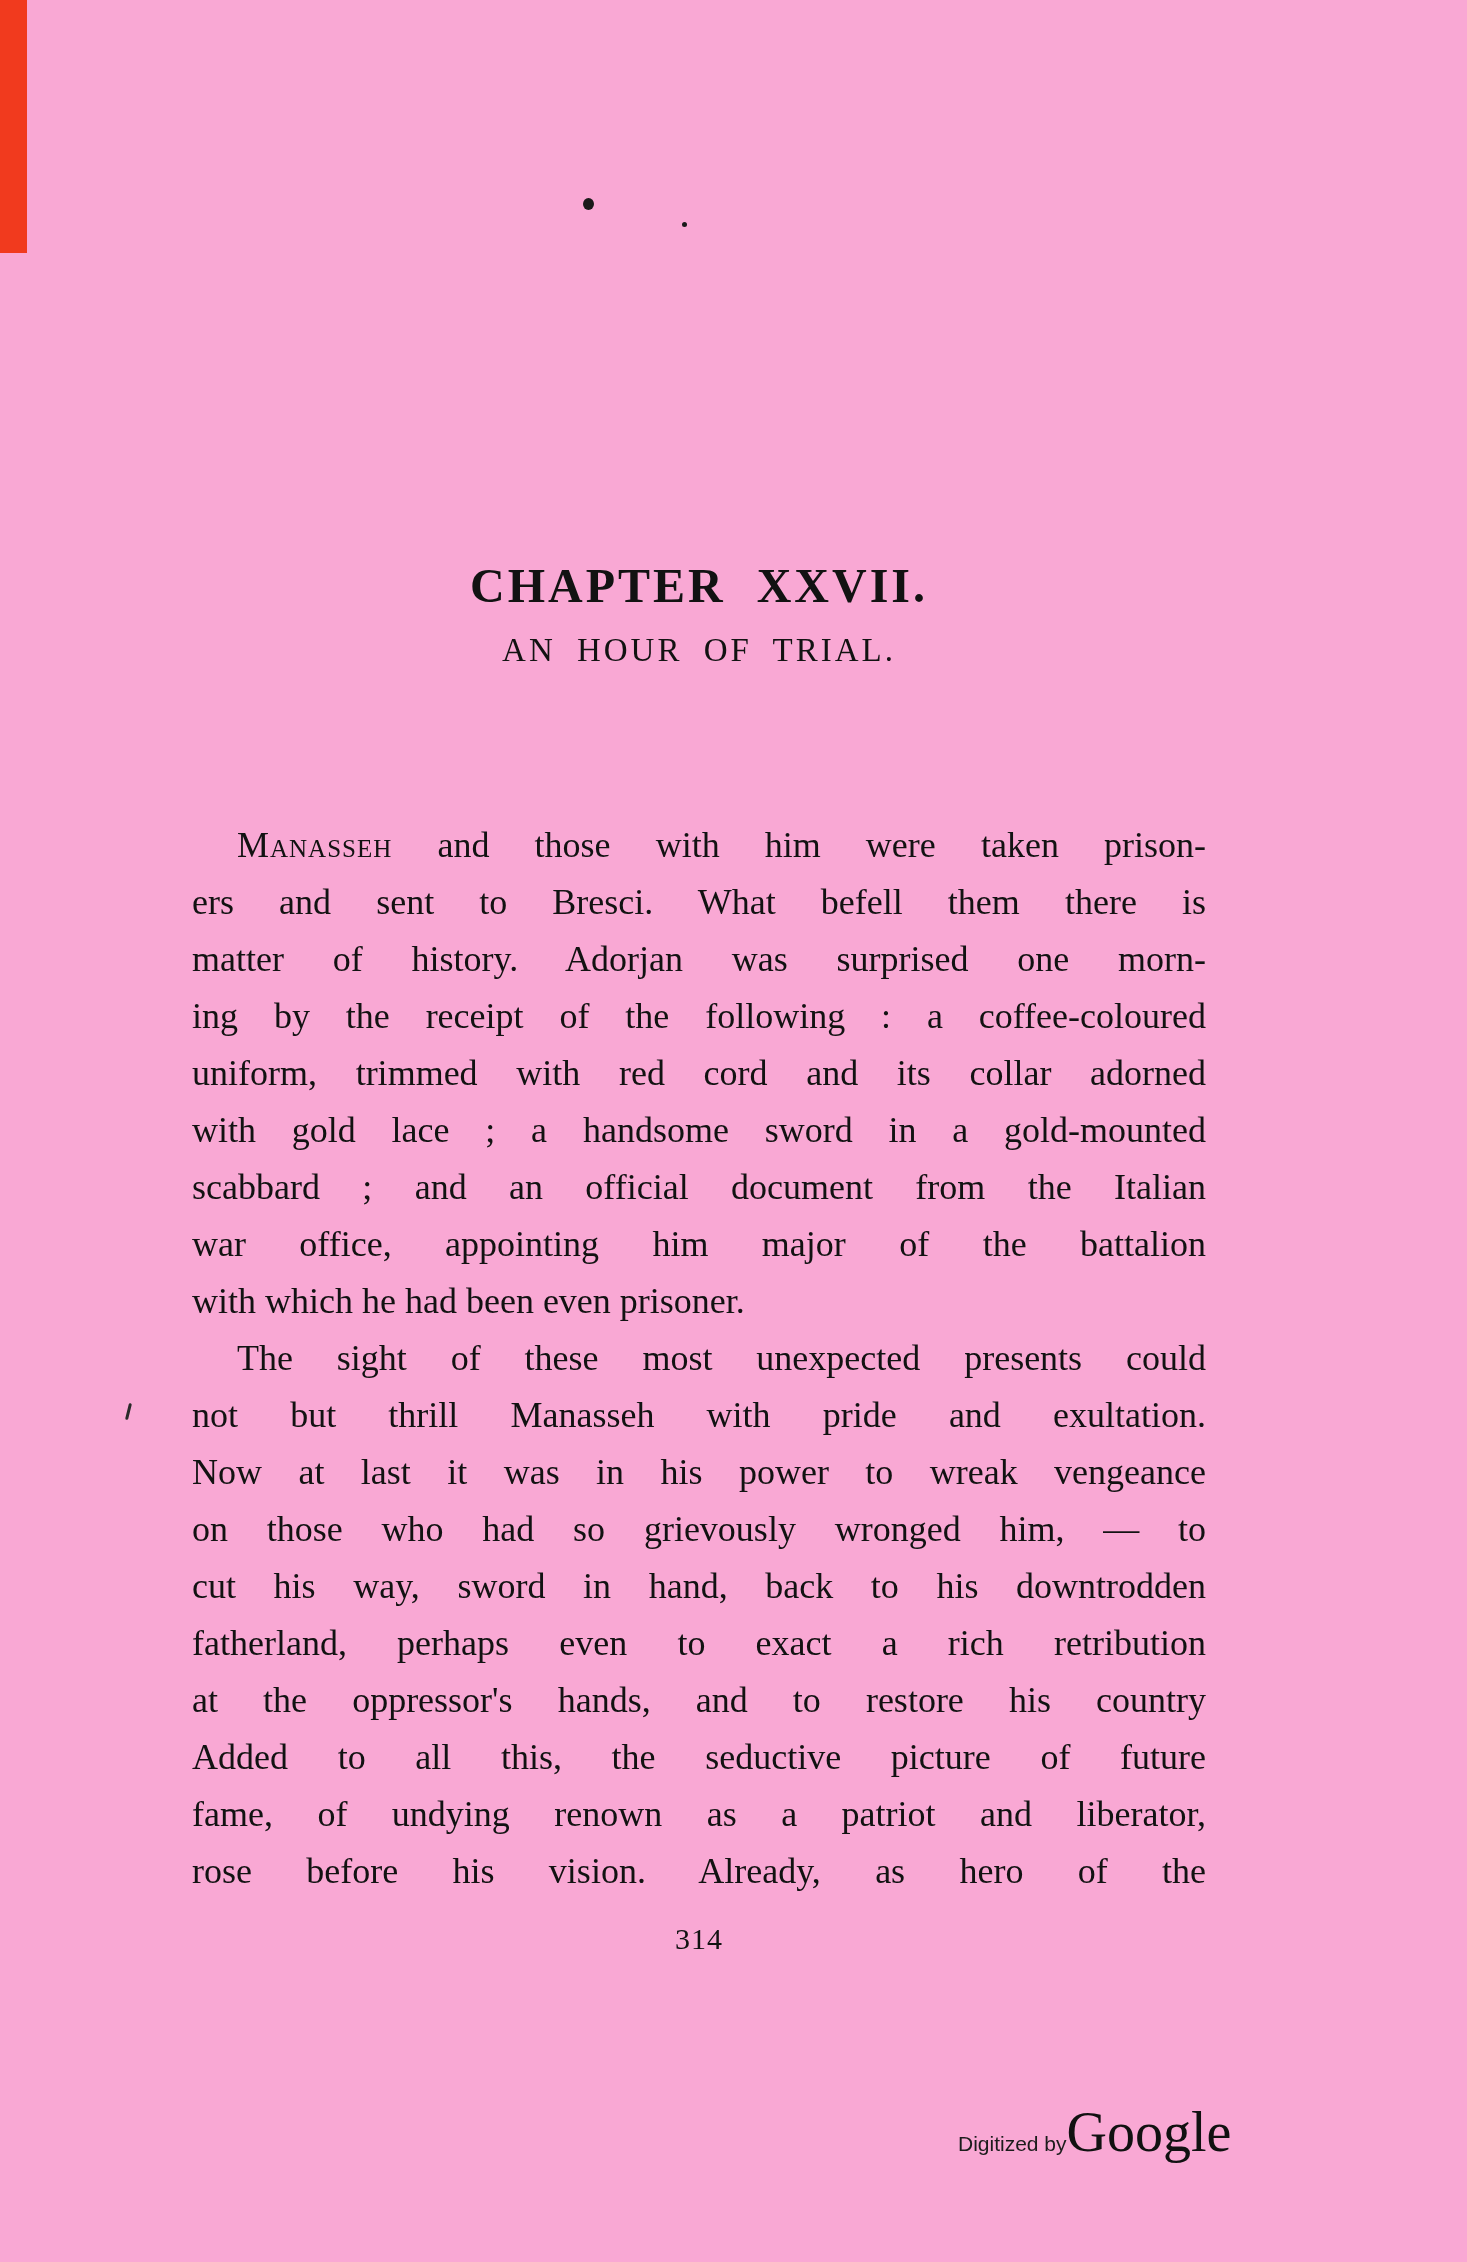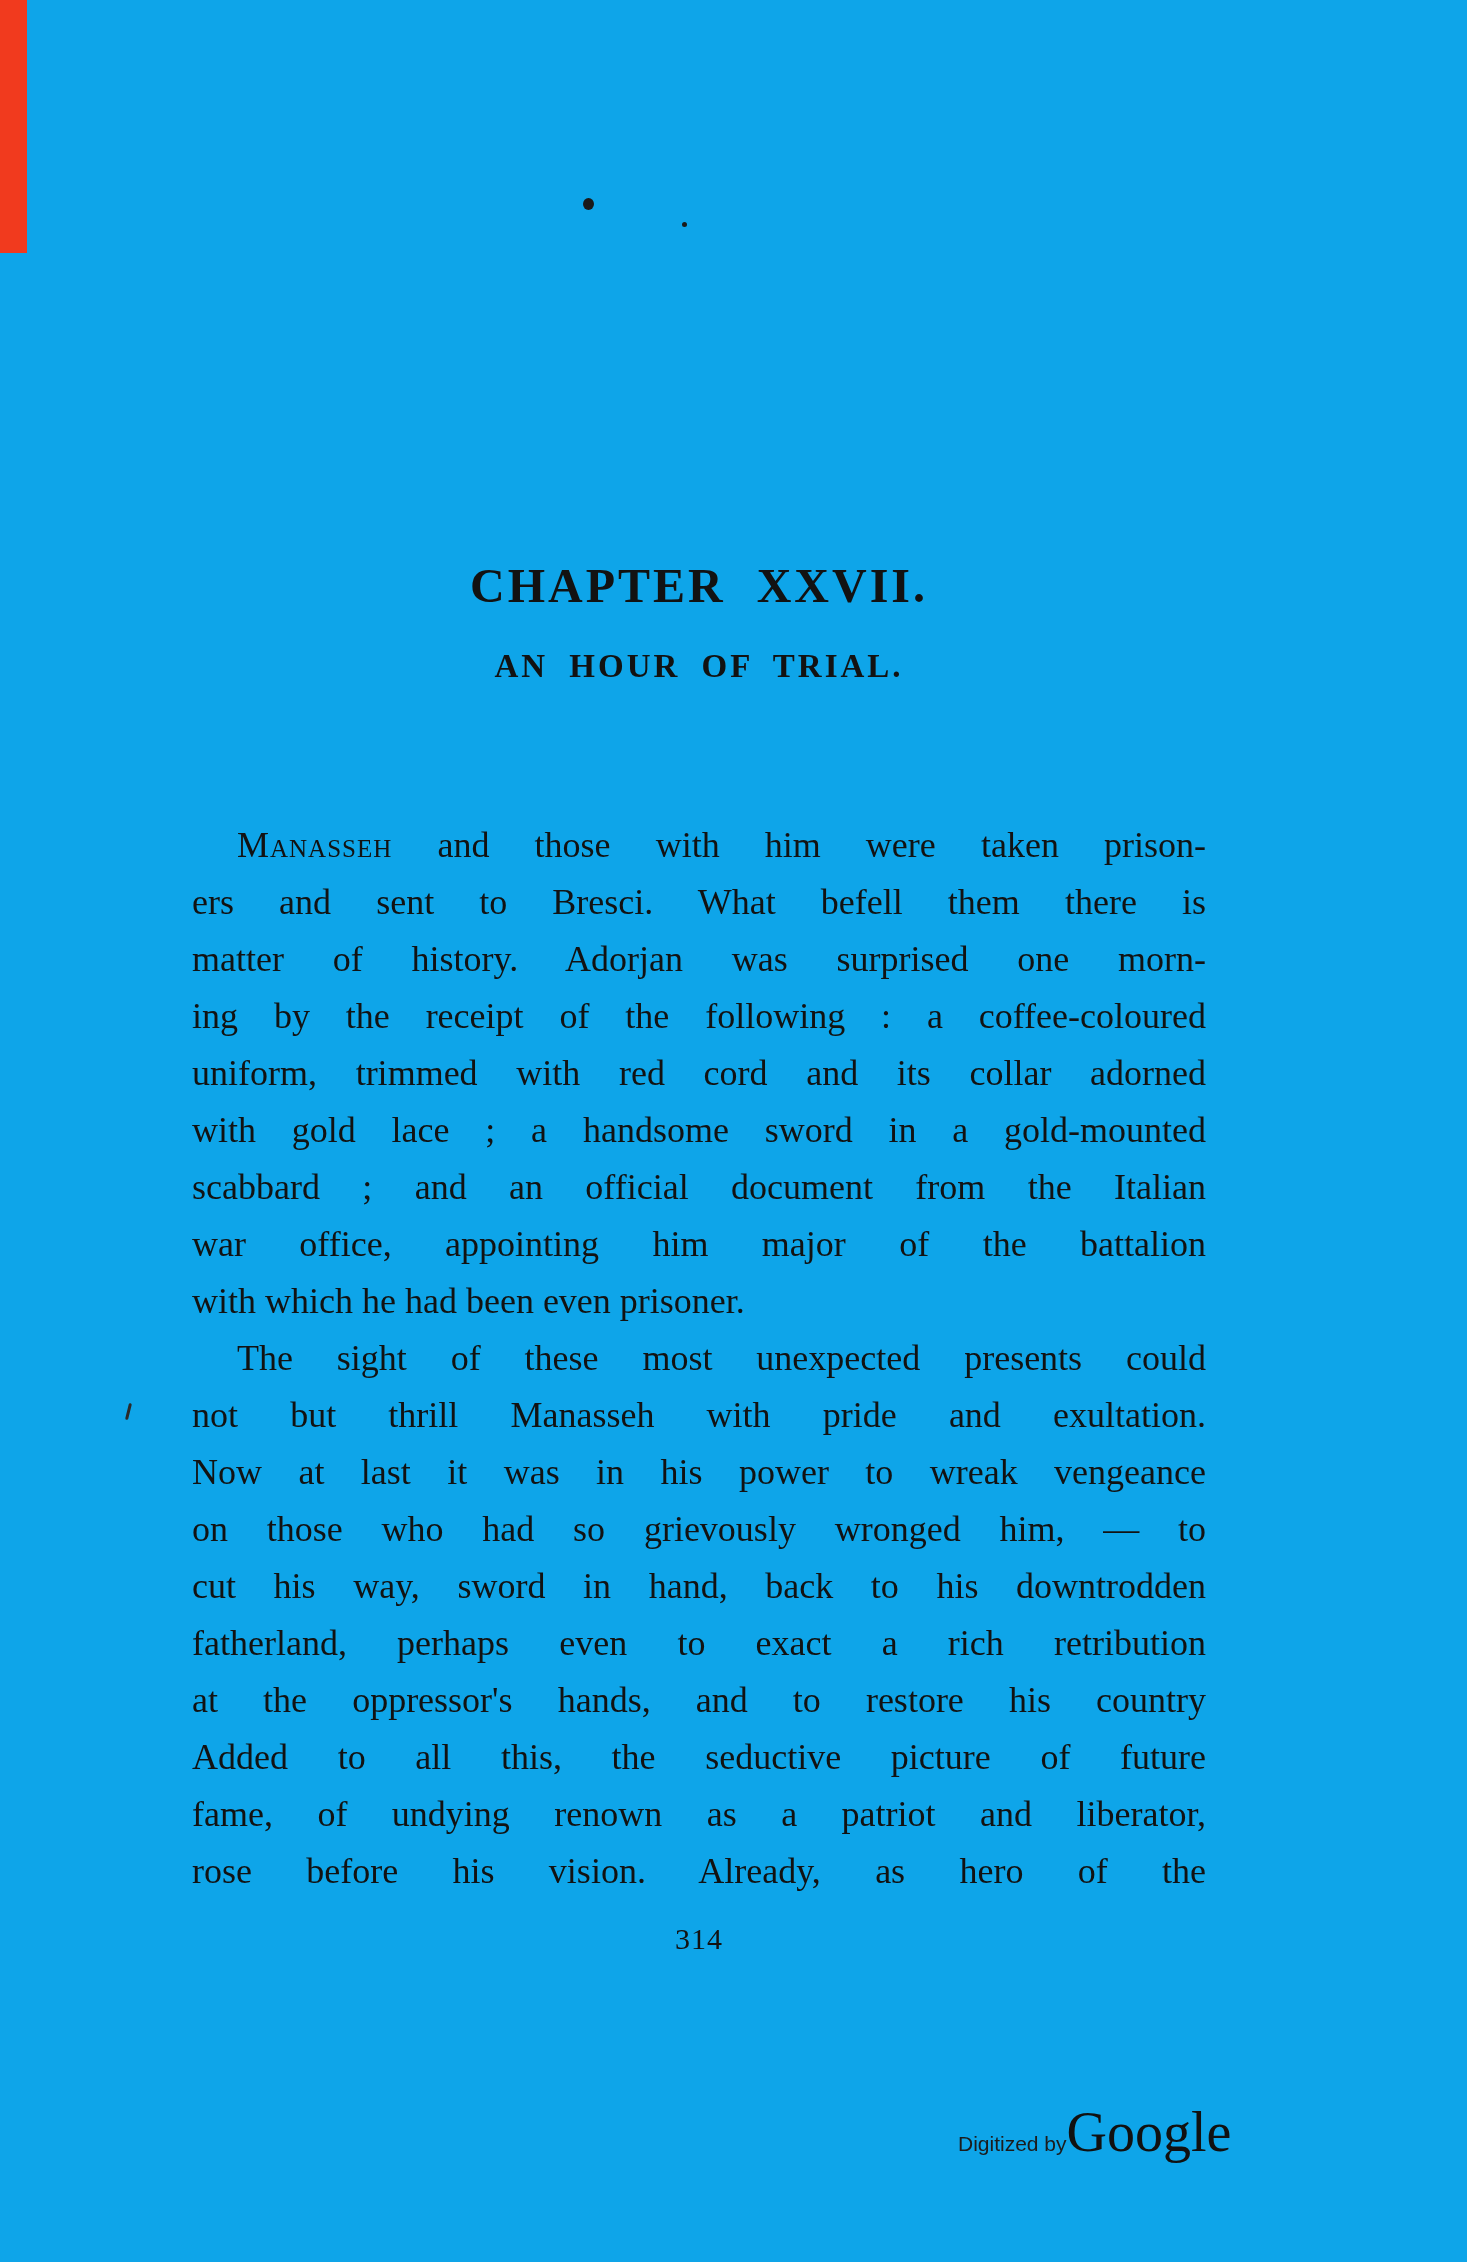--- a/index.html
+++ b/index.html
@@ -48,25 +48,25 @@
     font-size: 48px;
     font-weight: bold;
     letter-spacing: 3px;
     word-spacing: 16px;
     white-space: nowrap;
     color: #121212;
   }
   #section-heading {
     position: absolute;
     left: 192px;
-    top: 648px;
+    top: 632px;
     width: 1014px;
     text-align: center;
     font-size: 33px;
-    font-weight: bold;
+    font-weight: normal;
     letter-spacing: 3px;
     word-spacing: 10px;
     white-space: nowrap;
     color: #121212;
   }
   #body-text {
     position: absolute;
     left: 192px;
     top: 782px;
     width: 1014px;
@@ -113,21 +113,21 @@
   #google-logo {
     font-family: "Liberation Serif", "DejaVu Serif", serif;
     font-size: 56px;
     color: #111111;
     letter-spacing: 0px;
   }
 </style>
 </head>
 <body>
 
-<div id="page" style="background: #0ea5e9;">
+<div id="page" style="background: #f9a8d4;">
 
   <div id="edge-strip" style="background: rgb(241, 58, 30);"></div>
 
   <div id="ink-dot-large" class="ink-dot"></div>
   <div id="ink-dot-small" class="ink-dot"></div>
   <div id="margin-stroke"></div>
 
   <div id="chapter-heading">CHAPTER XXVII.</div>
 
   <div id="section-heading">AN HOUR OF TRIAL.</div>

